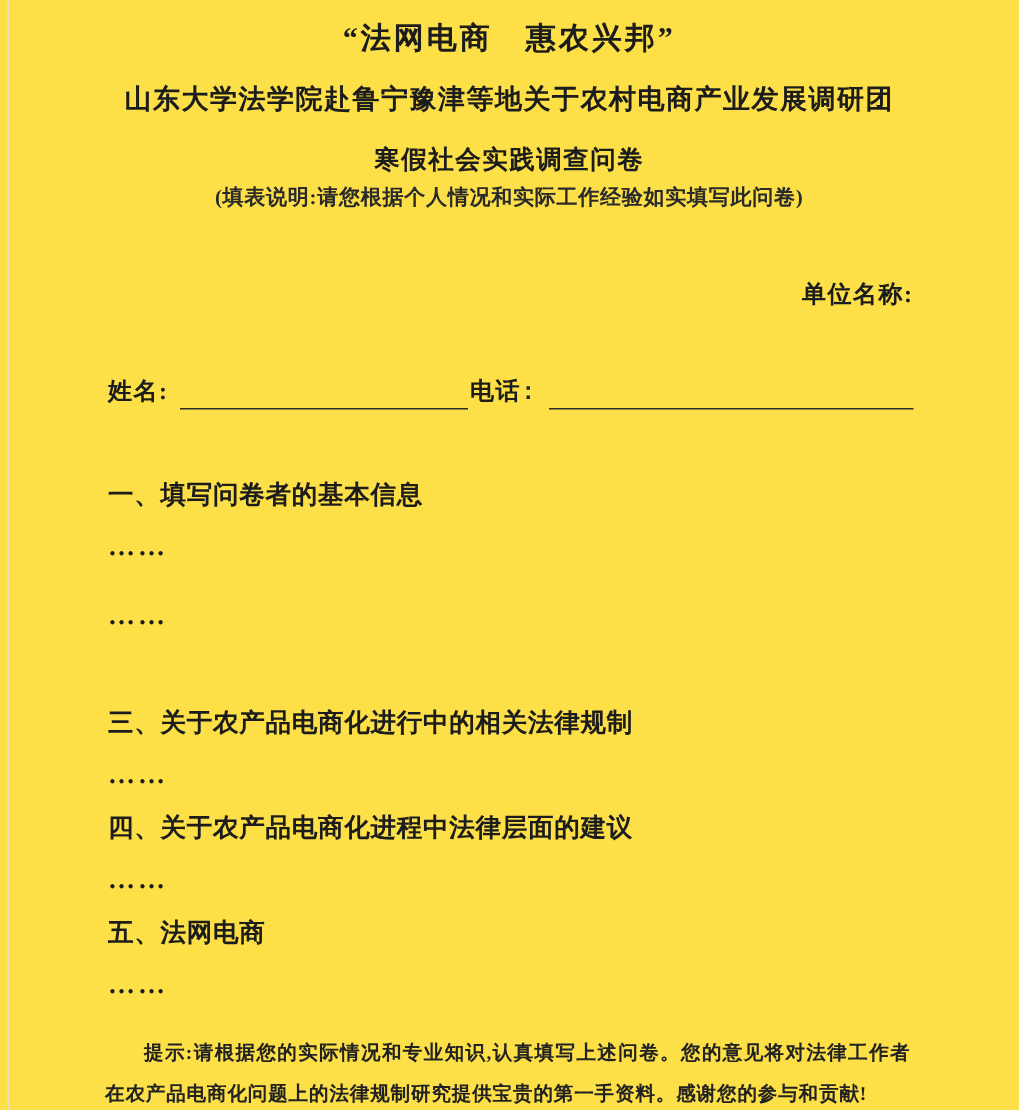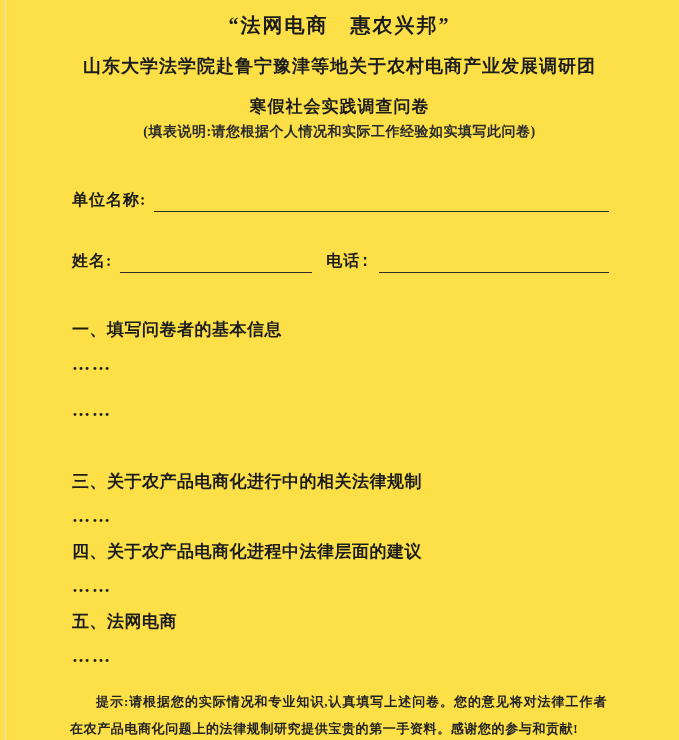--- a/index.html
+++ b/index.html
@@ -60,34 +60,34 @@
   .form-row {
     position: absolute;
     left: 72px;
     right: 70px;
     display: flex;
     align-items: flex-end;
     font-size: 16px;
     font-weight: bold;
     letter-spacing: 1px;
   }
-  .form-row-unit { top: 186px; height: 26px; }
+  .form-row-unit { top: 186px; height: 26px; flex-direction: column; }
   .form-row-name { top: 247px; height: 26px; align-items: flex-end; }
   .field-label {
     white-space: nowrap;
     padding-bottom: 1px;
   }
   .blank-line {
     border-bottom: 1.5px solid #2b2b2b;
     height: 22px;
     margin-left: 8px;
   }
   .blank-grow { flex: 1 1 auto; }
   .blank-fixed { flex: 0 0 auto; width: 192px; }
-  .second-label { margin-left: 14px; font-family: Liberation Mono, monospace; }
+  .second-label { margin-left: 1px; font-family: Liberation Mono, monospace; }
   .sections {
     position: absolute;
     left: 72px;
     right: 60px;
     top: 306px;
     margin-top: 12px;
   }
   .section {
     height: 70px;
   }

